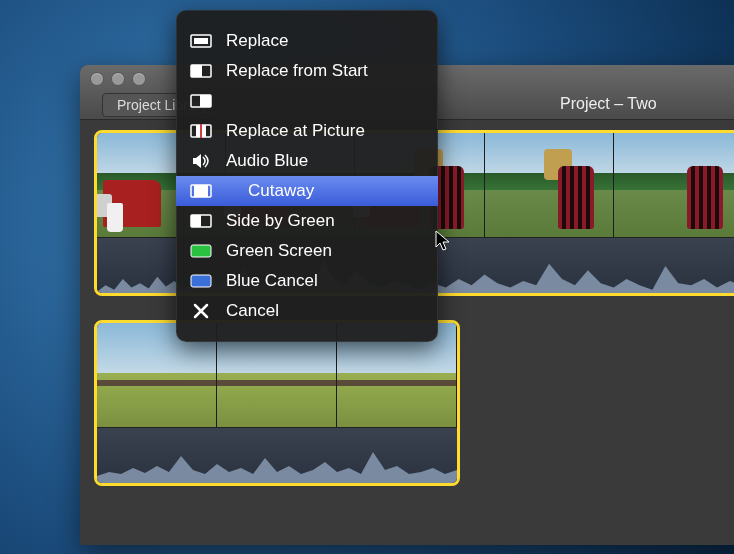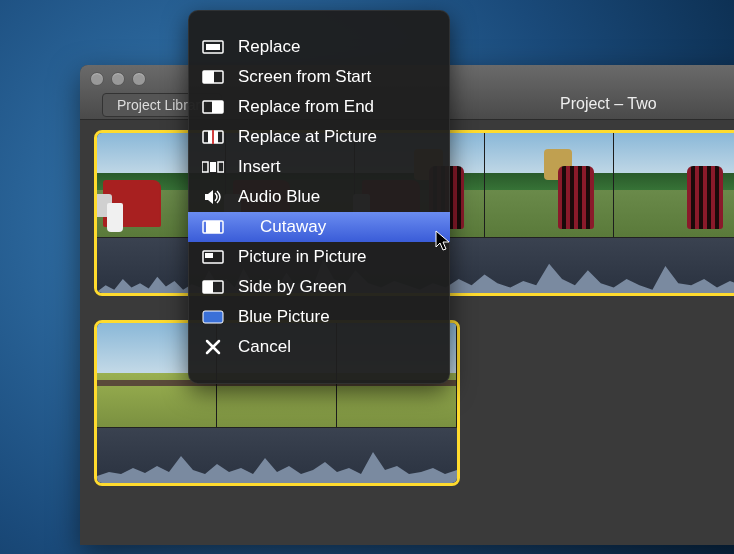--- a/index.html
+++ b/index.html
@@ -97,26 +97,26 @@
     background: linear-gradient(#3a4250, #2a3240);
     position: relative;
     border-top: 1px solid #222;
   }
   .wave-svg { position: absolute; inset: 0; }
   .row2 { width: 366px; }
 
   
   .menu {
     position: absolute;
-    left: 188px;
+    left: 176px;
     top: 10px;
     width: 262px;
     background: rgba(30,30,30,0.96);
     border-radius: 10px;
-    padding: 22px 0;
+    padding: 16px 0;
     box-shadow: 0 8px 24px rgba(0,0,0,0.6), inset 0 0 0 1px rgba(255,255,255,0.08);
     z-index: 50;
   }
   .menu-item {
     display: flex;
     align-items: center;
     gap: 14px;
     padding: 4px 16px 4px 14px;
     color: #fff;
     font-size: 17px;
@@ -239,50 +239,39 @@
     </span>
     <span>Replace</span>
   </div>
   <div class="menu-item">
     <span class="menu-icon">
       <svg width="22" height="14">
           <rect x="1" y="1" width="20" height="12" rx="1" fill="none" stroke="#fff" stroke-width="1.5"></rect>
           <rect x="1" y="1" width="11" height="12" fill="#fff"></rect>
         </svg>
     </span>
-    <span>Screen from Start</span>
+    <span>Replace from Start</span>
   </div>
   <div class="menu-item">
     <span class="menu-icon">
       <svg width="22" height="14">
           <rect x="1" y="1" width="20" height="12" rx="1" fill="none" stroke="#fff" stroke-width="1.5"></rect>
           <rect x="10" y="1" width="11" height="12" fill="#fff"></rect>
         </svg>
     </span>
-    <span>Replace from End</span>
   </div>
   <div class="menu-item">
     <span class="menu-icon">
       <svg width="22" height="14">
           <rect x="1" y="1" width="20" height="12" rx="1" fill="none" stroke="#fff" stroke-width="1.5"></rect>
           <rect x="6" y="1" width="10" height="12" fill="#fff"></rect>
           <line x1="11" y1="0" x2="11" y2="14" stroke="#d04040" stroke-width="2"></line>
         </svg>
     </span>
     <span>Replace at Picture</span>
-  </div>
-  <div class="menu-item">
-    <span class="menu-icon">
-      <svg width="22" height="14">
-          <rect x="0" y="2" width="6" height="10" fill="none" stroke="#fff" stroke-width="1.5"></rect>
-          <rect x="8" y="2" width="6" height="10" fill="#fff"></rect>
-          <rect x="16" y="2" width="6" height="10" fill="none" stroke="#fff" stroke-width="1.5"></rect>
-        </svg>
-    </span>
-    <span>Insert</span>
   </div>
   <div class="menu-item">
     <span class="menu-icon">
       <svg width="20" height="16">
           <path d="M2,5 L5,5 L10,1 L10,15 L5,11 L2,11 Z" fill="#fff"></path>
           <path d="M12,4 Q16,8 12,12" fill="none" stroke="#fff" stroke-width="1.5"></path>
           <path d="M14,2 Q20,8 14,14" fill="none" stroke="#fff" stroke-width="1.5"></path>
         </svg>
     </span>
     <span>Audio Blue</span>
@@ -293,41 +282,40 @@
           <rect x="1" y="1" width="20" height="12" rx="1" fill="none" stroke="#fff" stroke-width="1.5"></rect>
           <rect x="4" y="1" width="14" height="12" fill="#fff"></rect>
         </svg>
     </span>
     <span>Cutaway</span>
   </div>
   <div class="menu-item">
     <span class="menu-icon">
       <svg width="22" height="14">
           <rect x="1" y="1" width="20" height="12" rx="1" fill="none" stroke="#fff" stroke-width="1.5"></rect>
-          <rect x="3" y="3" width="8" height="5" fill="#fff"></rect>
-        </svg>
-    </span>
-    <span>Picture in Picture</span>
-  </div>
-  <div class="menu-item">
-    <span class="menu-icon">
-      <svg width="22" height="14">
-          <rect x="1" y="1" width="20" height="12" rx="1" fill="none" stroke="#fff" stroke-width="1.5"></rect>
           <rect x="1" y="1" width="10" height="12" fill="#fff"></rect>
         </svg>
     </span>
     <span>Side by Green</span>
   </div>
   <div class="menu-item">
     <span class="menu-icon">
       <svg width="22" height="14">
+          <rect x="1" y="1" width="20" height="12" rx="2" fill="#2ac040" stroke="#fff" stroke-width="1"></rect>
+        </svg>
+    </span>
+    <span>Green Screen</span>
+  </div>
+  <div class="menu-item">
+    <span class="menu-icon">
+      <svg width="22" height="14">
           <rect x="1" y="1" width="20" height="12" rx="2" fill="#3a70d8" stroke="#fff" stroke-width="1"></rect>
         </svg>
     </span>
-    <span>Blue Picture</span>
+    <span>Blue Cancel</span>
   </div>
   <div class="menu-item">
     <span class="menu-icon">
       <svg width="16" height="16">
           <path d="M2,2 L14,14 M14,2 L2,14" stroke="#fff" stroke-width="2.5" stroke-linecap="round"></path>
         </svg>
     </span>
     <span>Cancel</span>
   </div>
 </div>

